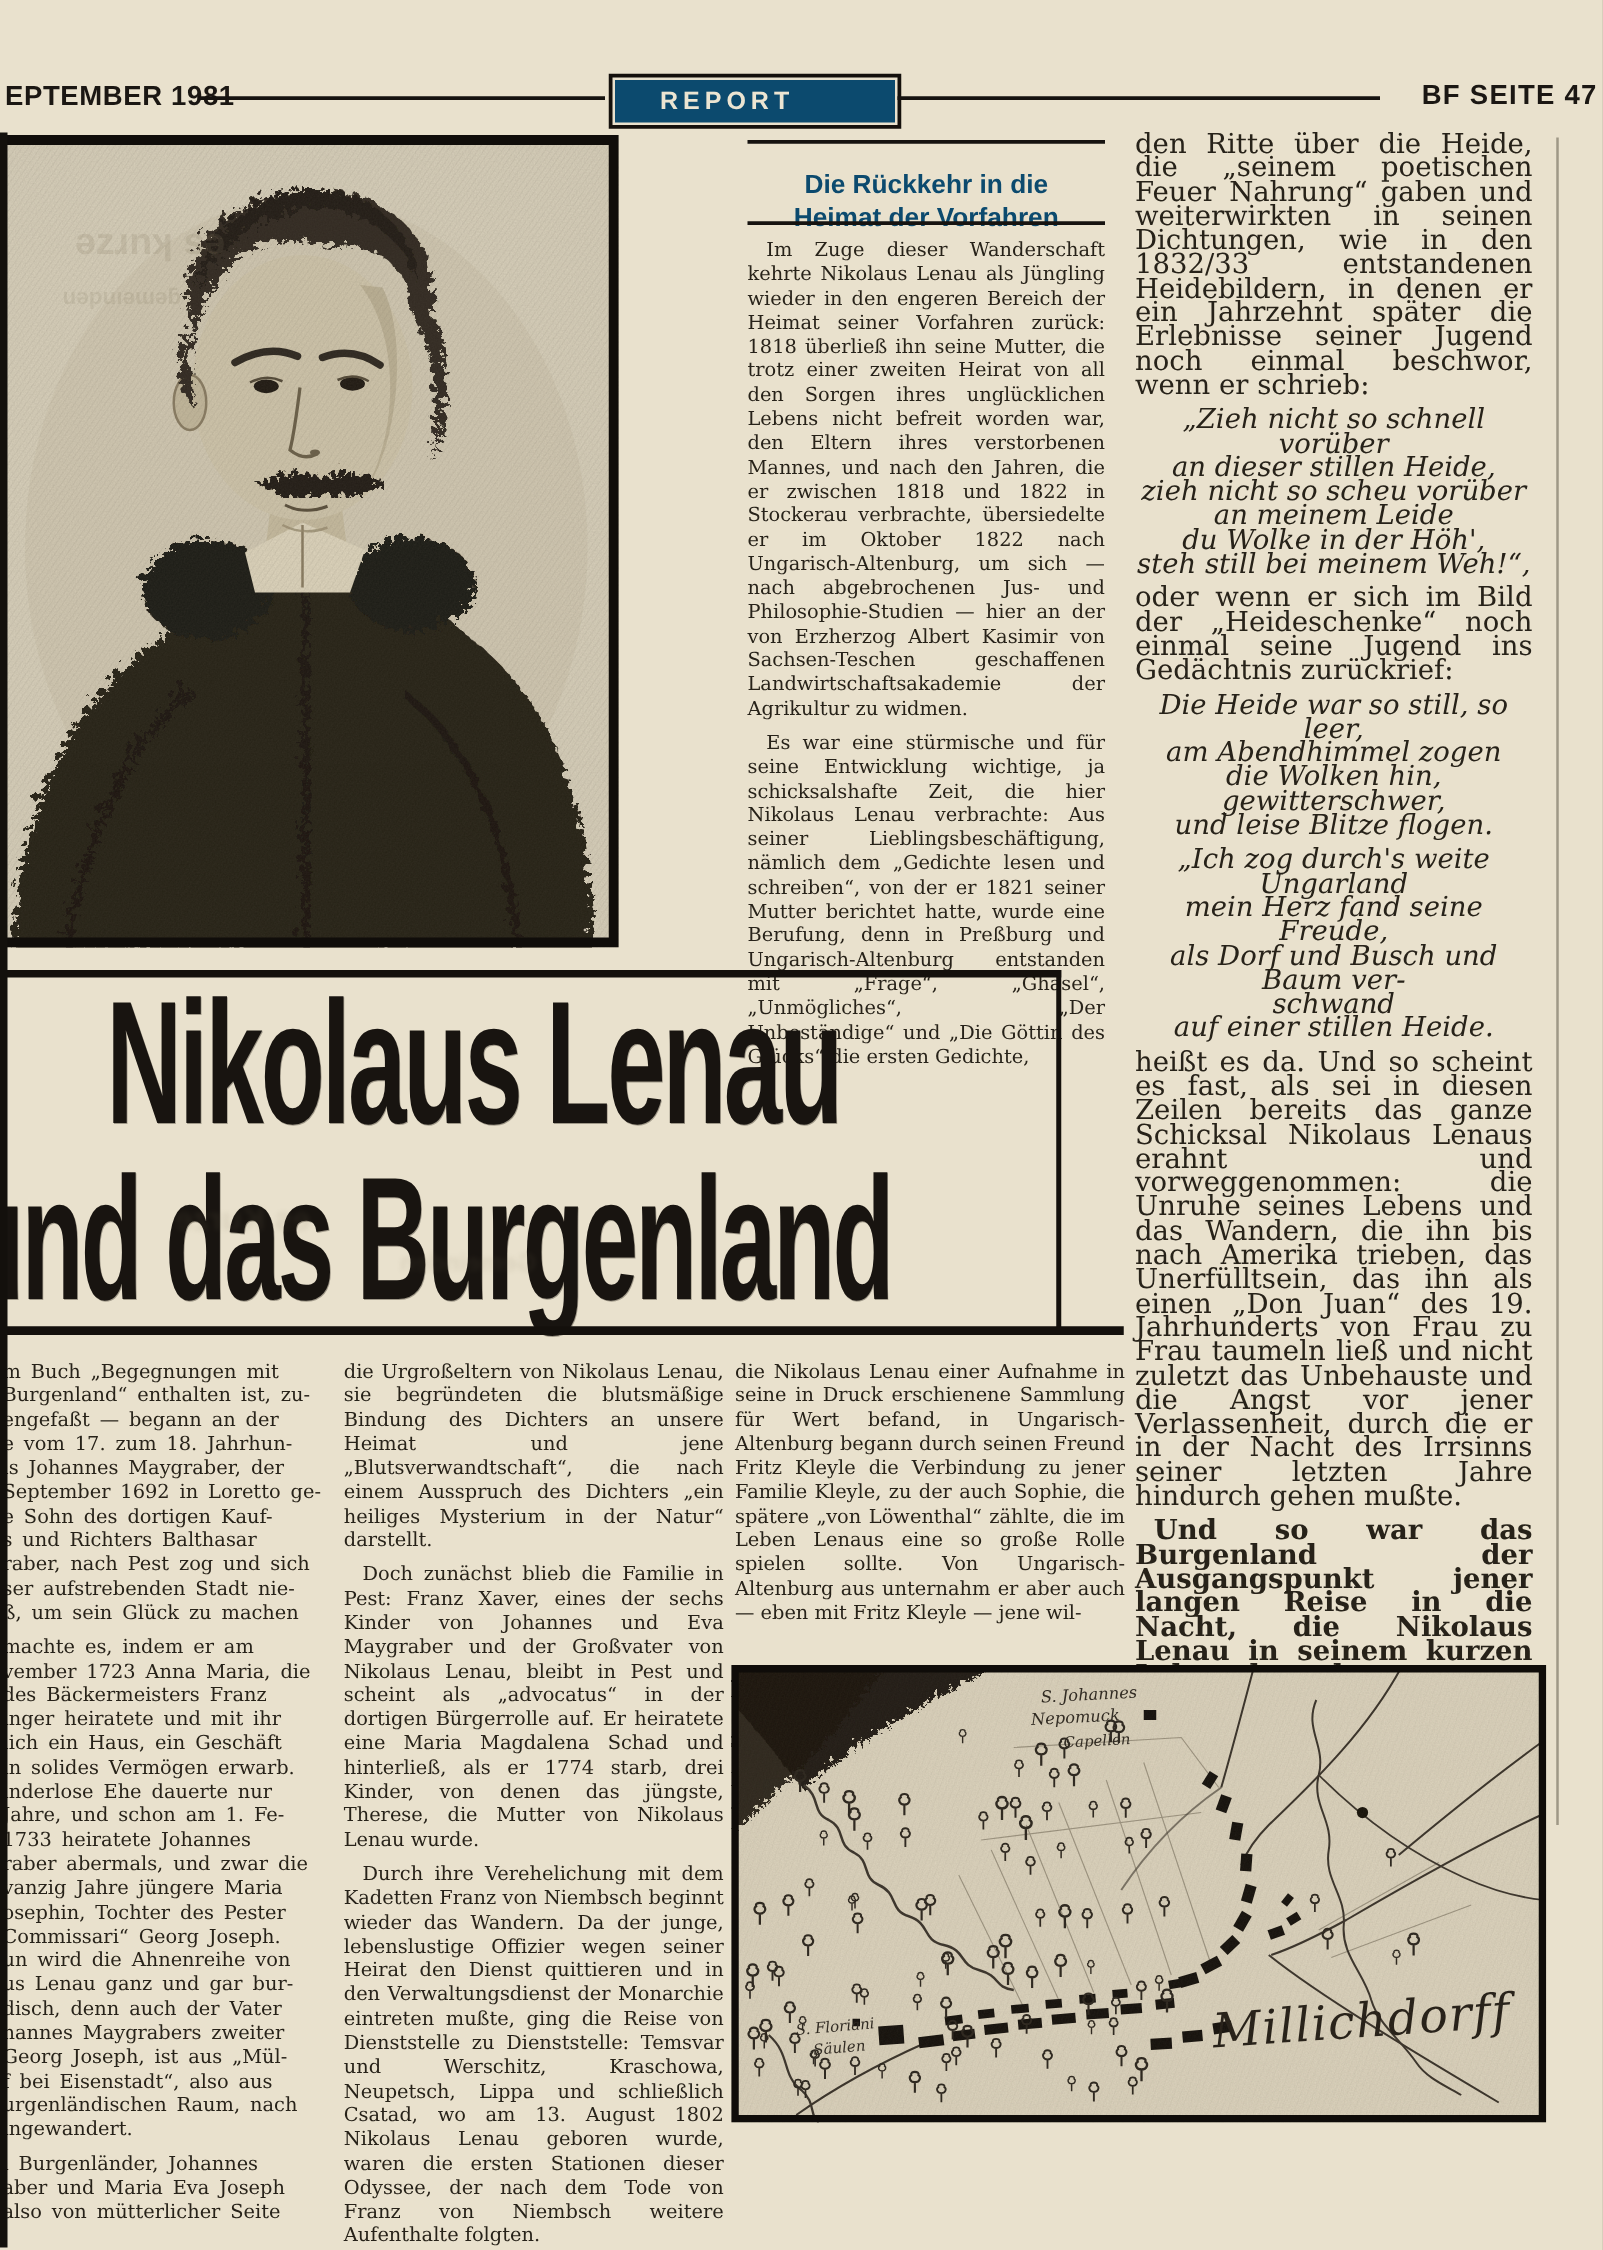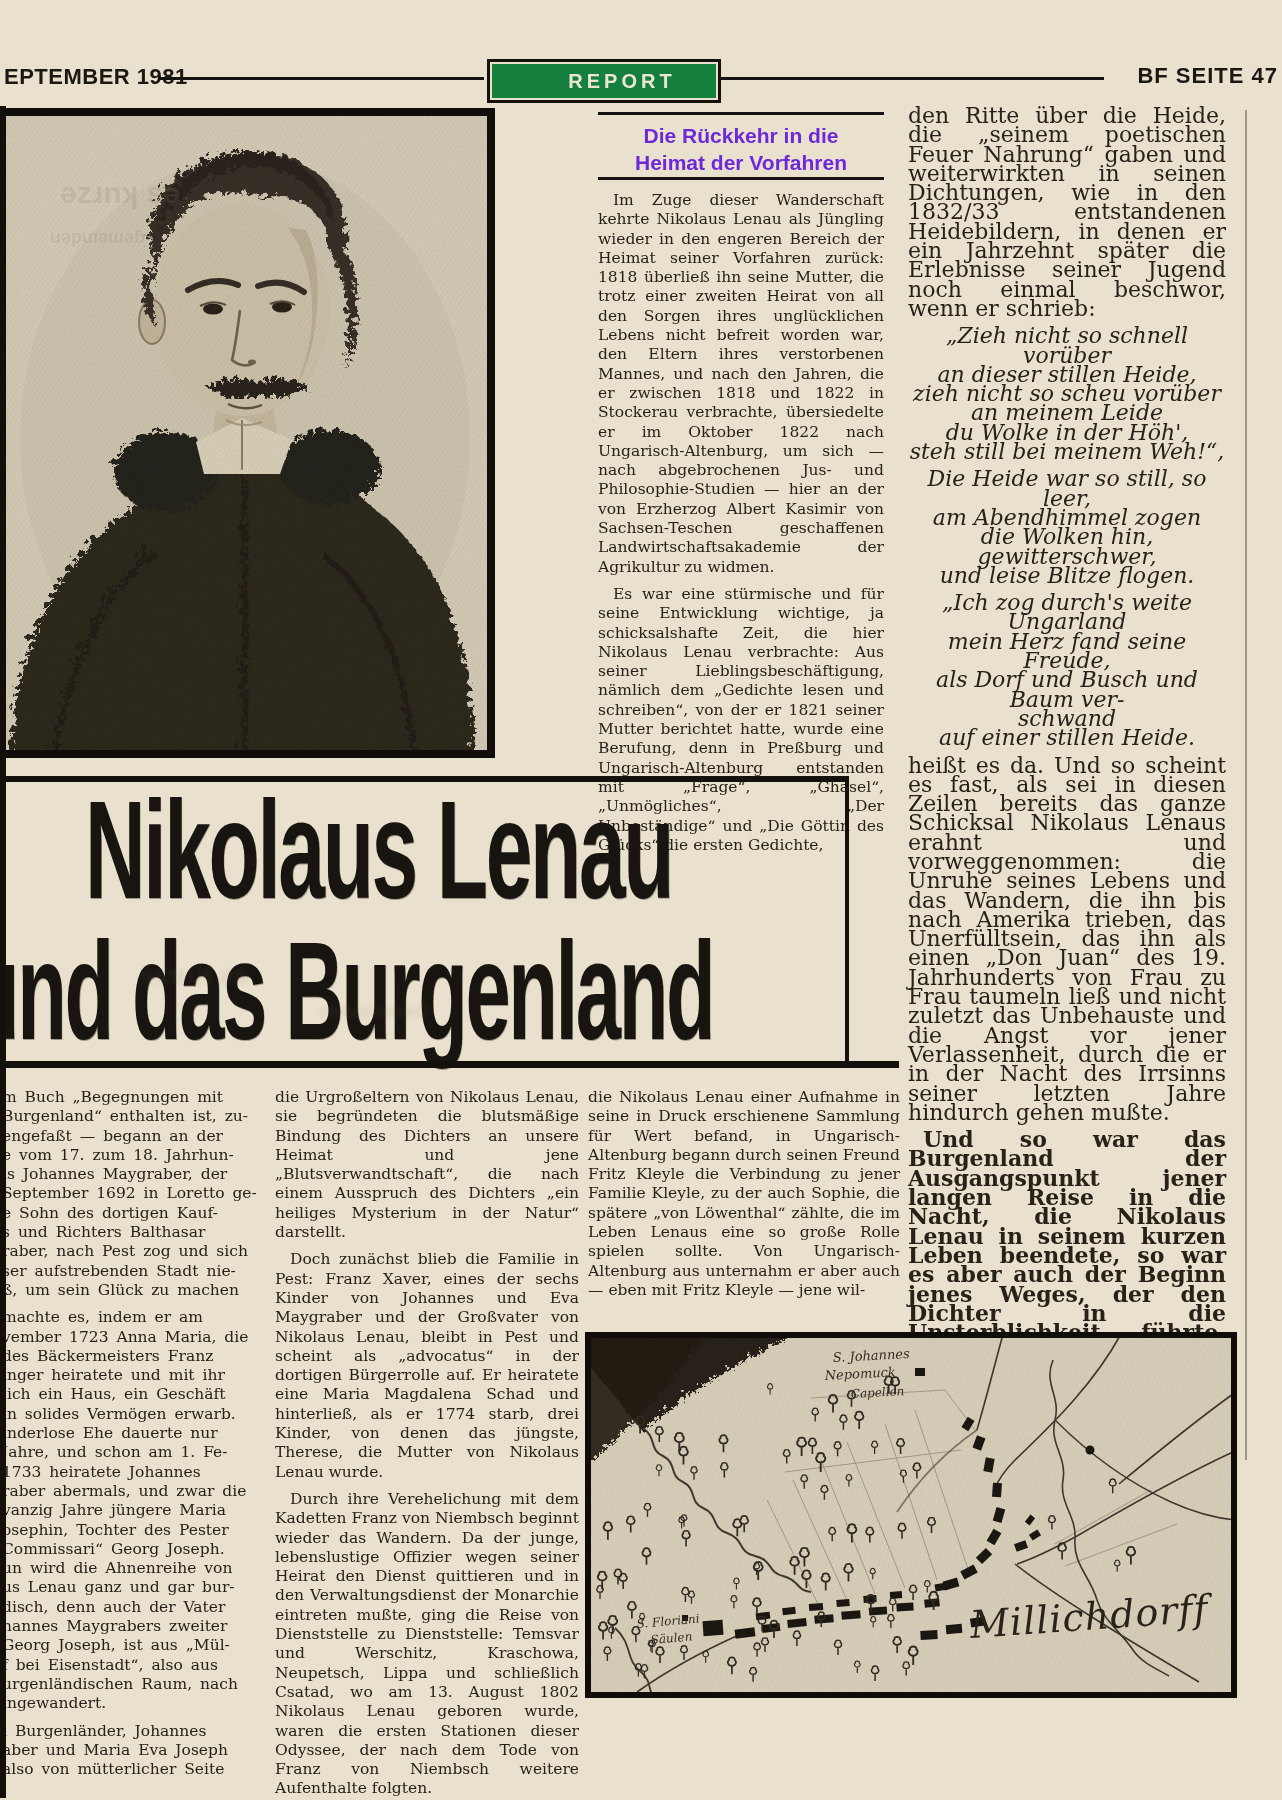--- a/index.html
+++ b/index.html
@@ -12,35 +12,35 @@
   }
   .abs{position:absolute;}
   
   .folio-date{left:4px;top:64px;font-family:"Liberation Sans","DejaVu Sans",sans-serif;
     font-size:22px;font-weight:600;letter-spacing:.5px;color:#1b1713;}
   .folio-page{left:1108px;top:63px;width:170px;text-align:right;
     font-family:Liberation Sans, sans-serif;font-size:22px;font-weight:600;
     letter-spacing:1px;color:#1b1713;}
   .hrule{background:#161310;height:3px;}
   .badge{left:487px;top:59px;width:224px;border:3px solid #14100c;background:#e9e1cd;padding:2px;}
-  .badge-inner{background:#15803d;color:#ece5d2;text-align:center;
+  .badge-inner{background:#0c4a6e;color:#ece5d2;
     font-family:"Liberation Sans","DejaVu Sans",sans-serif;font-weight:bold;font-size:20px;
     letter-spacing:4px;line-height:34px;height:34px;padding-left:36px;}
   
   .bodycol{font-size:15.5px;line-height:19.3px;text-align:justify;color:#272219;}
   .bodycol p{margin:0 0 8px 0;}
   .indent{text-indent:15px;}
   .poem{font-style:italic;text-align:center;white-space:pre-line;margin:12px 0 12px 3px;}
   .boldp{font-weight:bold;}
   .frag{white-space:pre-line;text-align:left;word-spacing:3px;}
   .colB{font-size:22px;}
   
-  .kicker{left:598px;top:122px;width:286px;text-align:center;
+  .kicker{left:598px;top:134px;width:286px;text-align:center;
     font-family:"Liberation Sans","DejaVu Sans",sans-serif;font-weight:bold;font-size:21px;
-    line-height:27px;color:#6d28d9;}
+    line-height:27px;color:#0c4a6e;}
   
   .hl{font-family:"Liberation Sans","DejaVu Sans",sans-serif;font-weight:bold;color:#181410;
     font-size:140px;line-height:140px;letter-spacing:-4px;white-space:nowrap;
     transform-origin:left top;text-shadow:1px 1px 0 rgba(24,18,10,.35);}
   .hl1{left:85px;top:780px;transform:scaleX(.60);}
   .hl2{left:-30px;top:921px;transform:scaleX(.58);}
   
   .caption{left:583px;top:1706px;width:658px;font-weight:bold;font-size:18.5px;
     line-height:25px;text-align:justify;color:#1d1812;}
   
@@ -126,20 +126,21 @@
   </div>
 
   <div class="abs bodycol colB" style="left:908px;top:106px;width:318px;">
     <p>den Ritte über die Heide, die „seinem poetischen Feuer Nahrung“ gaben und weiterwirkten in seinen Dichtungen, wie in den 1832/33 entstandenen Heidebildern, in denen er ein Jahrzehnt später die Erlebnisse seiner Jugend noch einmal beschwor, wenn er schrieb:</p>
     <p class="poem">„Zieh nicht so schnell vorüber
 an dieser stillen Heide,
 zieh nicht so scheu vorüber
 an meinem Leide
 du Wolke in der Höh',
 steh still bei meinem Weh!“,</p>
+    <p>oder wenn er sich im Bild der „Heideschenke“ noch einmal seine Jugend ins Gedächtnis zurückrief:</p>
     <p class="poem">Die Heide war so still, so leer,
 am Abendhimmel zogen
 die Wolken hin, gewitterschwer,
 und leise Blitze flogen.</p>
     <p class="poem">„Ich zog durch's weite Ungarland
 mein Herz fand seine Freude,
 als Dorf und Busch und Baum ver-
 schwand
 auf einer stillen Heide.</p>
     <p>heißt es da. Und so scheint es fast, als sei in diesen Zeilen bereits das ganze Schicksal Nikolaus Lenaus erahnt und vorweggenommen: die Unruhe seines Lebens und das Wandern, die ihn bis nach Amerika trieben, das Unerfülltsein, das ihn als einen „Don Juan“ des 19. Jahrhunderts von Frau zu Frau taumeln ließ und nicht zuletzt das Unbehauste und die Angst vor jener Verlassenheit, durch die er in der Nacht des Irrsinns seiner letzten Jahre hindurch gehen mußte.</p>

